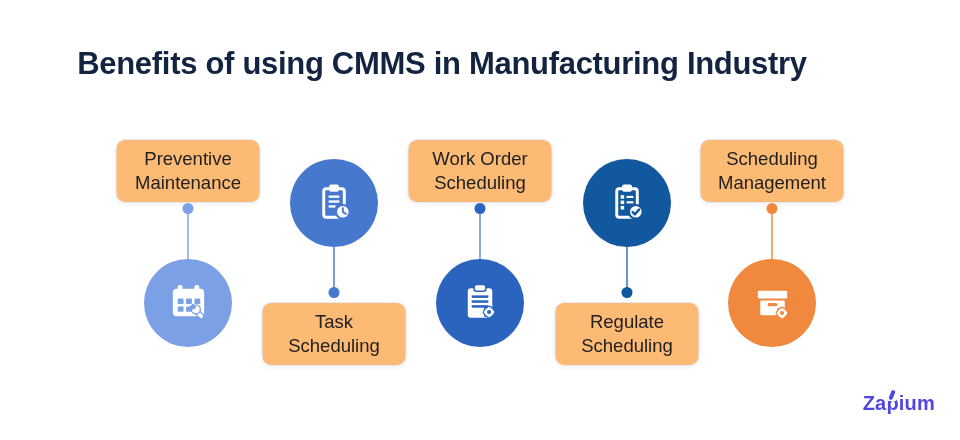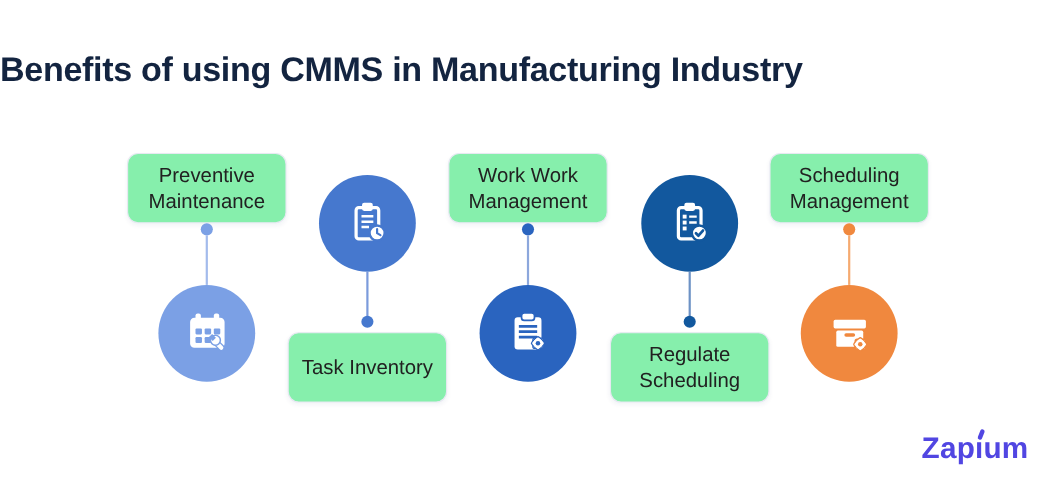--- a/index.html
+++ b/index.html
@@ -2,27 +2,27 @@
 <html><head>
 <meta charset="utf-8">
 <style>
   html,body{margin:0;padding:0;}
   body{
     width:960px;height:440px;background:#ffffff;overflow:hidden;position:relative;
     font-family:"Liberation Sans", sans-serif;
   }
   .stage{position:absolute;inset:0;}
   .title{
-    position:absolute;top:46px;left:0;width:884px;
+    position:absolute;top:46px;left:0;width:884px;text-align:center;
     font-size:31px;font-weight:800;letter-spacing:-0.3px;color:#132440;
   }
   .benefit-item{position:absolute;top:130px;width:160px;height:250px;}
   .card{
     position:absolute;left:50%;transform:translateX(-50%);
-    width:145px;height:64px;background:#86efac;
+    width:145px;height:64px;background:#fdba74;
     border:1px solid #e7e9f2;border-radius:10px;
     box-shadow:0 2px 4px rgba(25,45,90,0.05);
     display:flex;align-items:center;justify-content:center;text-align:center;
     box-sizing:border-box;padding:4px 6px;
   }
   .label{font-size:18.5px;line-height:1.32;color:#212121;}
   .dot{
     position:absolute;left:50%;transform:translateX(-50%);
     width:11px;height:11px;border-radius:50%;background:var(--accent);
   }
@@ -46,21 +46,21 @@
   .v-bottom .line{top:117px;height:41px;}
   .v-bottom .dot{top:157px;}
   .v-bottom .card{top:172px;}
   
   .wf{fill:#ffffff;}
   .ws{stroke:#ffffff;fill:none;}
   .af{fill:var(--accent);}
   .as{stroke:var(--accent);}
   .logo{
     position:absolute;top:392px;right:25px;height:34px;
-    font-size:27px;font-weight:800;letter-spacing:0.2px;color:#5146e2;
+    font-size:20px;font-weight:800;letter-spacing:0.2px;color:#5146e2;
   }
   .logo .tick{
     position:absolute;right:41px;top:-2px;width:4px;height:10px;border-radius:2px;
     background:currentColor;transform:rotate(22deg);
   }
   .logo .dotcover{
     position:absolute;right:39px;top:4px;width:8px;height:5px;background:#ffffff;
   }
 </style>
 </head>
@@ -101,27 +101,27 @@
         <line class="ws" x1="18" y1="17" x2="29" y2="17" stroke-width="2.4"></line>
         <line class="ws" x1="18" y1="22" x2="29" y2="22" stroke-width="2.4"></line>
         <line class="ws" x1="18" y1="27" x2="25" y2="27" stroke-width="2.4"></line>
         <circle class="wf as" cx="32.5" cy="32.5" r="7" stroke-width="2.2"></circle>
         <path class="as" d="M32.5 28.8 v3.9 l3.1 1.8" fill="none" stroke-width="2" stroke-linecap="round"></path>
       </svg>
     </div>
     <div class="line"></div>
     <div class="dot"></div>
     <div class="card">
-      <span class="label">Task Inventory</span>
+      <span class="label">Task Scheduling</span>
     </div>
   </div>
 
   <div class="benefit-item v-top" style="left: 400px; --accent: #2A64BF; --line: #8CA7DC;">
     <div class="card">
-      <span class="label">Work Work Management</span>
+      <span class="label">Work Order Scheduling</span>
     </div>
     <div class="dot"></div>
     <div class="line"></div>
     <div class="circle">
       <svg class="icon" viewBox="0 0 48 48">
         <rect class="wf" x="11" y="8.5" width="25" height="30" rx="3"></rect>
         <rect class="wf as" x="17.5" y="4.5" width="12" height="7" rx="2.5" stroke-width="1.6"></rect>
         <line class="as" x1="15" y1="17" x2="32" y2="17" stroke-width="2.6"></line>
         <line class="as" x1="15" y1="22" x2="32" y2="22" stroke-width="2.6"></line>
         <line class="as" x1="15" y1="27" x2="32" y2="27" stroke-width="2.6"></line>

